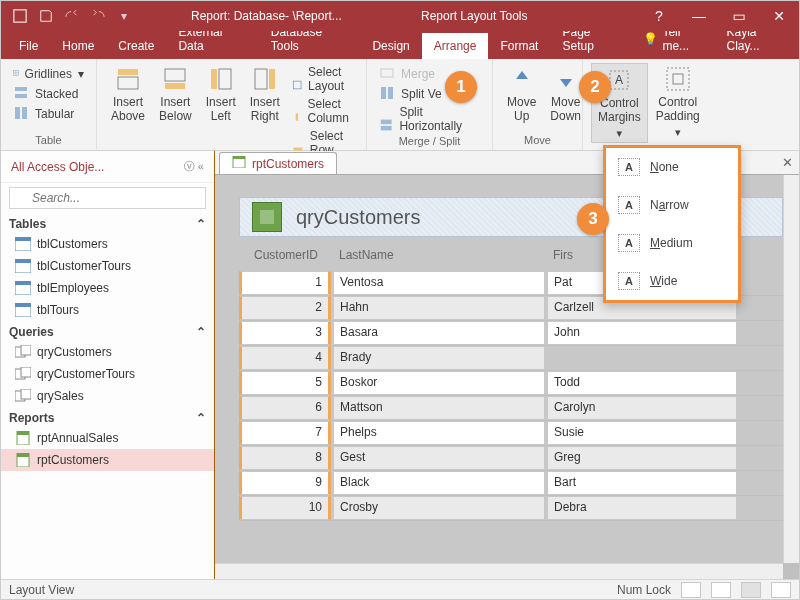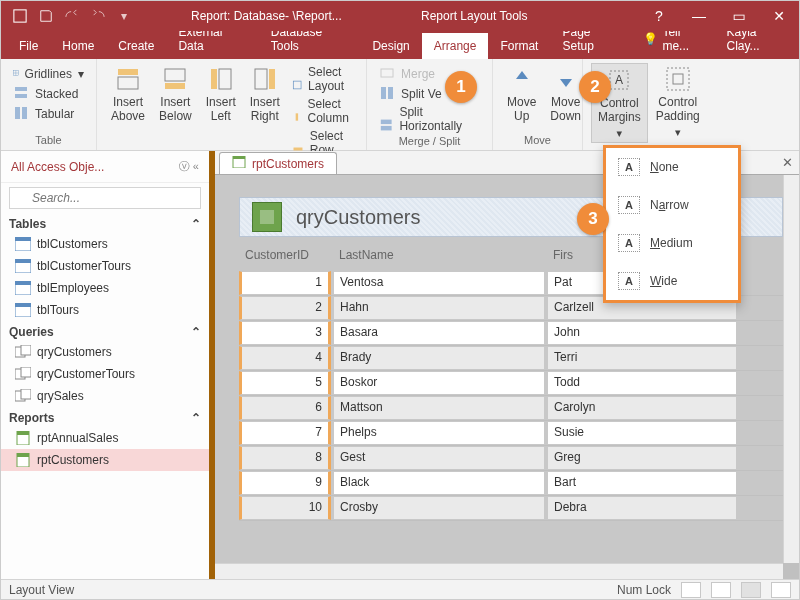--- a/index.html
+++ b/index.html
@@ -20,21 +20,21 @@
 .user{padding:6px 10px;color:#fff;font-size:12px}
 .ribbon{height:92px;background:#f3f3f3;border-bottom:1px solid #d4d4d4;display:flex;position:relative}
 .rgroup{border-right:1px solid #e1e1e1;padding:4px 8px 2px;display:flex;flex-direction:column;position:relative}
 .rgroup-label{text-align:center;color:#666;font-size:11px;margin-top:auto;padding-bottom:2px}
 .ritem{display:flex;align-items:flex-end;gap:6px;padding:2px 4px;color:#444;font-size:12px}
 .ritem.small svg{width:16px;height:16px}
 .hstack{display:flex;gap:2px;align-items:flex-start}
 .vbtn{display:flex;flex-direction:column;align-items:center;gap:2px;padding:2px 6px;color:#444;font-size:11px;text-align:center;line-height:1.2}
 .vbtn svg{width:28px;height:28px}
 .vbtn.sel{background:#e1e1e1;border:1px solid #c8c8c8}
-.navpane{position:absolute;left:0;top:150px;width:214px;bottom:20px;background:#fdfdfd;border-right:6px solid #a16207}
+.navpane{position:absolute;left:0;top:150px;width:214px;bottom:20px;background:#fdfdfd;border-right:1px solid #a16207}
 .nav-hdr{padding:8px 10px;font-size:17px;color:#a4373a;display:flex;align-items:center;justify-content:space-between;border-bottom:1px solid #eee}
 .nav-search{padding:4px 8px}
 .nav-search input{width:100%;padding:3px 22px;border:1px solid #d4d4d4;font-size:12px;font-style:italic;color:#888}
 .nav-grp{padding:4px 8px 2px;font-weight:bold;color:#444;font-size:12px;display:flex;justify-content:space-between;align-items:center}
 .nav-item{padding:4px 8px 4px 14px;display:flex;align-items:flex-end;gap:6px;color:#333;font-size:12px}
 .nav-item.sel{background:#f8d7d7}
 .nav-icon{width:16px;height:14px;display:inline-block}
 .doc-area{position:absolute;left:214px;top:150px;right:0;bottom:20px;background:#c0c0c0}
 .doc-tabs{height:24px;background:#f3f3f3;display:flex;align-items:flex-end;border-bottom:1px solid #ababab;padding-left:4px;position:relative}
 .doc-tab{background:#fff;border:1px solid #ababab;border-bottom:none;padding:3px 12px;font-size:12px;color:#a4373a;display:flex;align-items:center;gap:6px;border-radius:3px 3px 0 0}
@@ -358,21 +358,21 @@
     <div class="report-hdr-band">
       <div class="rpt-icon">
           <svg width="20" height="20" viewBox="0 0 20 20">
             <rect width="20" height="20" fill="#6ea34c"></rect>
             <rect x="3" y="3" width="14" height="14" fill="#fff" opacity=".3"></rect>
           </svg>
         </div>
       <div class="rpt-title">qryCustomers</div>
     </div>
     <div class="col-hdr">
-      <div style="width:94px;text-align:left">CustomerID</div>
+      <div style="width:94px;text-align:center">CustomerID</div>
       <div style="width:214px">LastName</div>
       <div style="width:190px">Firs</div>
     </div>
     <div class="tbl">
       <div class="row">
           <div class="cell id">1</div>
           <div class="cell ln">Ventosa</div>
           <div class="cell fn">Pat</div>
         </div>
       <div class="row even">
@@ -381,21 +381,20 @@
           <div class="cell fn">Carlzell</div>
         </div>
       <div class="row">
           <div class="cell id">3</div>
           <div class="cell ln">Basara</div>
           <div class="cell fn">John</div>
         </div>
       <div class="row even">
           <div class="cell id">4</div>
           <div class="cell ln">Brady</div>
-          <div class="cell fn">Terri</div>
         </div>
       <div class="row">
           <div class="cell id">5</div>
           <div class="cell ln">Boskor</div>
           <div class="cell fn">Todd</div>
         </div>
       <div class="row even">
           <div class="cell id">6</div>
           <div class="cell ln">Mattson</div>
           <div class="cell fn">Carolyn</div>

